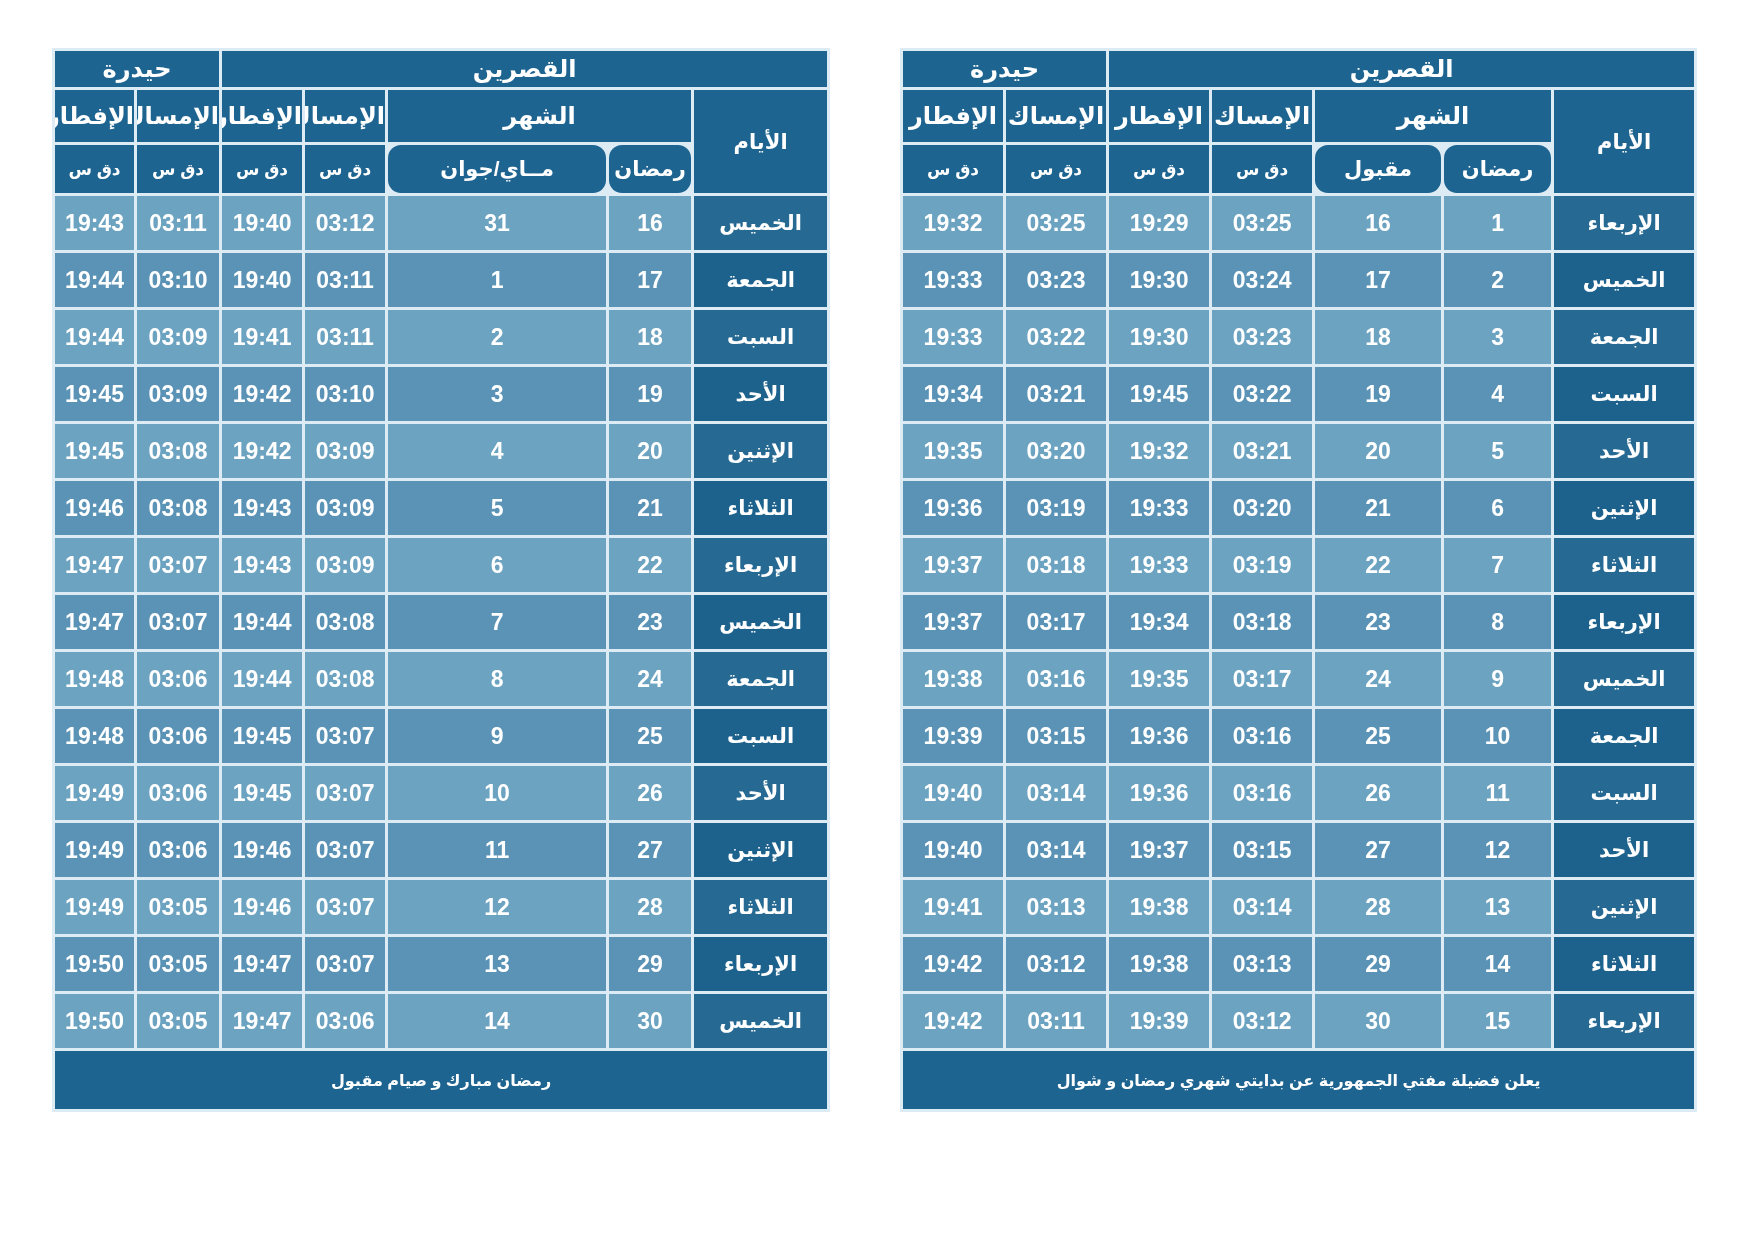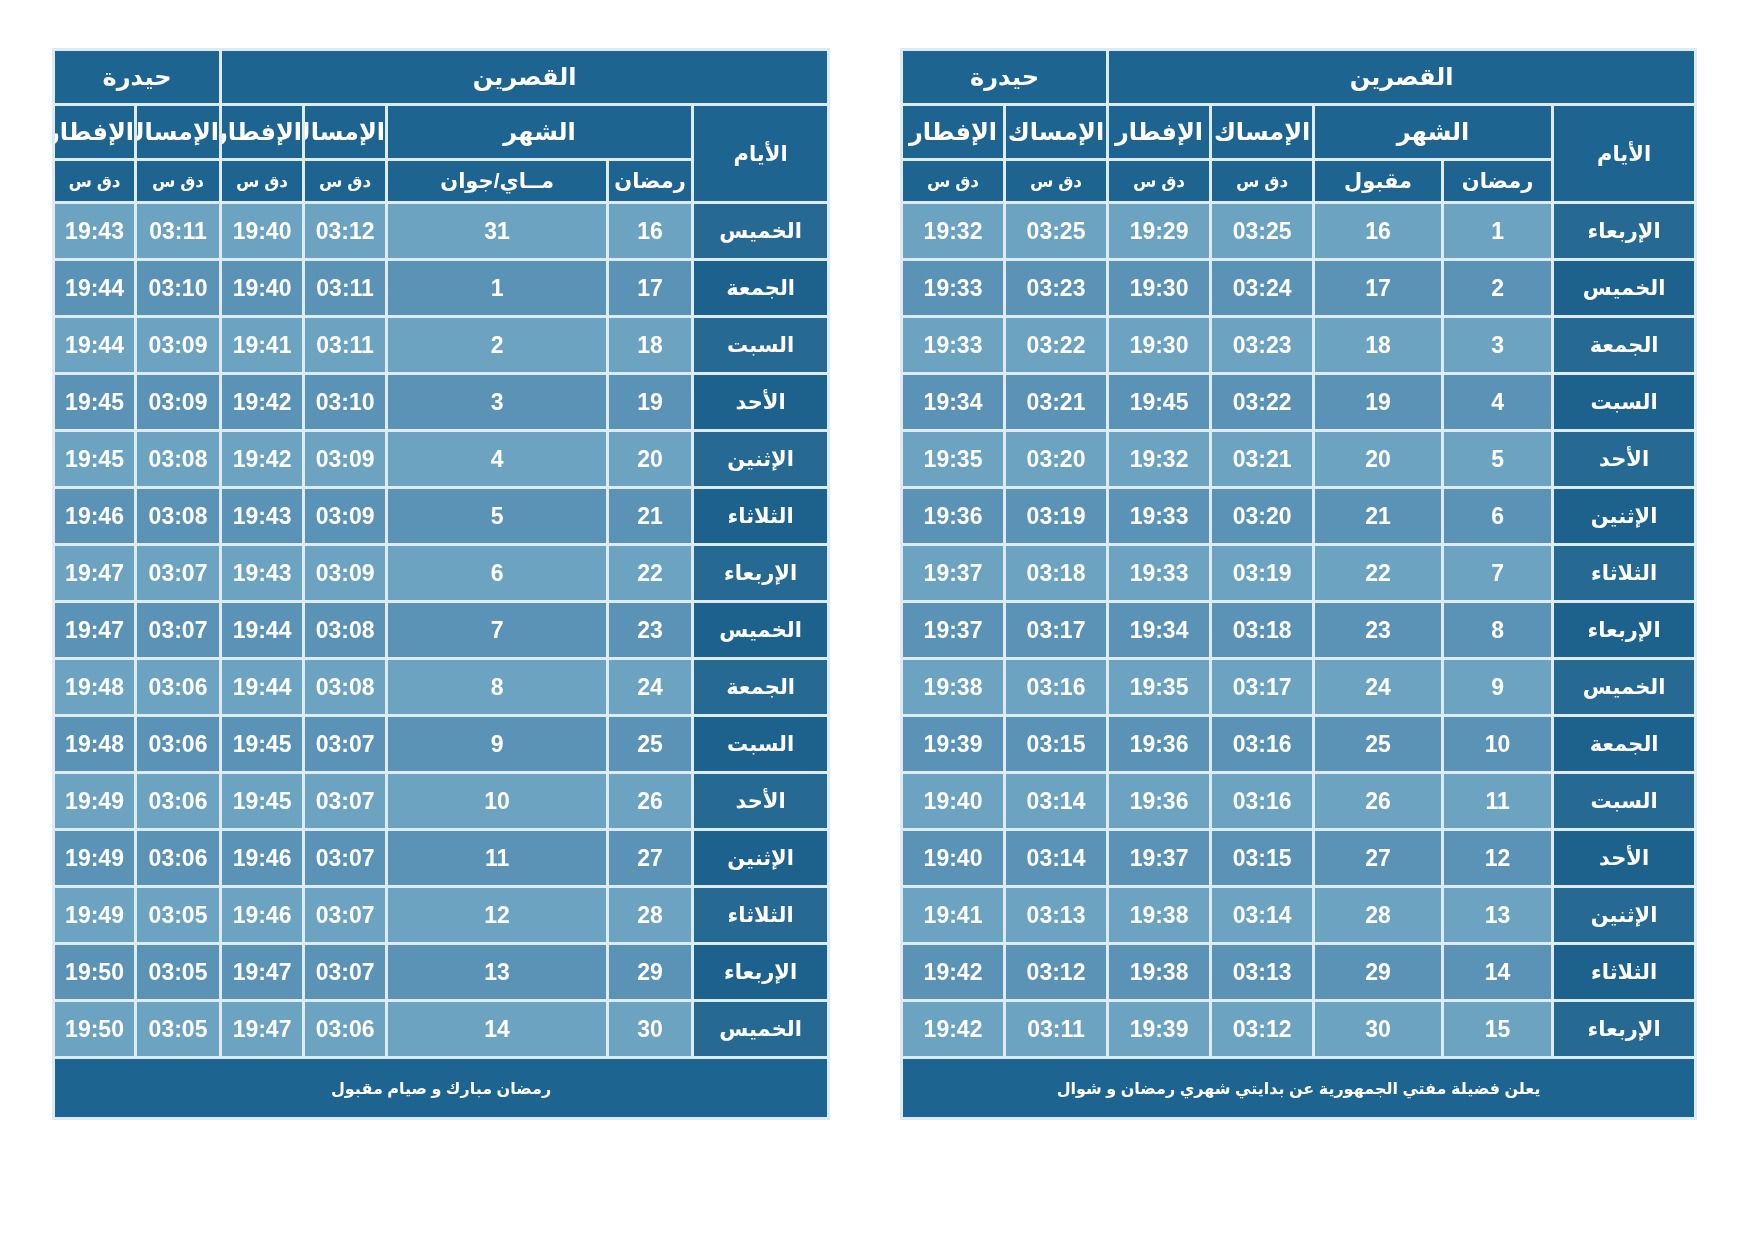--- a/index.html
+++ b/index.html
@@ -18,25 +18,25 @@
     border-spacing:3px;
     background:#dcebf4;
     width:100%;
     table-layout:fixed;
   }
   table.rtab td{
     text-align:center;vertical-align:middle;
     color:#ffffff;padding:0;overflow:hidden;white-space:nowrap;
   }
   td.hdr{background:#1e6490;font-weight:bold;font-size:24px;}
-  tr.r-city td{height:52px;}
+  tr.r-city td{height:36px;}
   tr.r-cols td{height:52px;}
-  tr.r-units td{height:40px;}
+  tr.r-units td{height:48px;}
   td.days-head{font-size:21px;}
-  td.sub{font-size:21px;}
+  td.sub{font-size:21px;border-radius:13px;}
   td.unit{font-size:17px;font-weight:bold;}
   tbody td{height:54px;font-weight:bold;}
   td.val-cell{font-size:23px;}
   td.day-cell{font-size:21px;}
   tr.odd  td.val-cell{background:#6ca3c1;}
   tr.even td.val-cell{background:#5a93b6;}
   tr.odd  td.day-cell{background:#266a93;}
   tr.even td.day-cell{background:#1d628d;}
   td.footer{
     background:#1e6490;height:58px;

